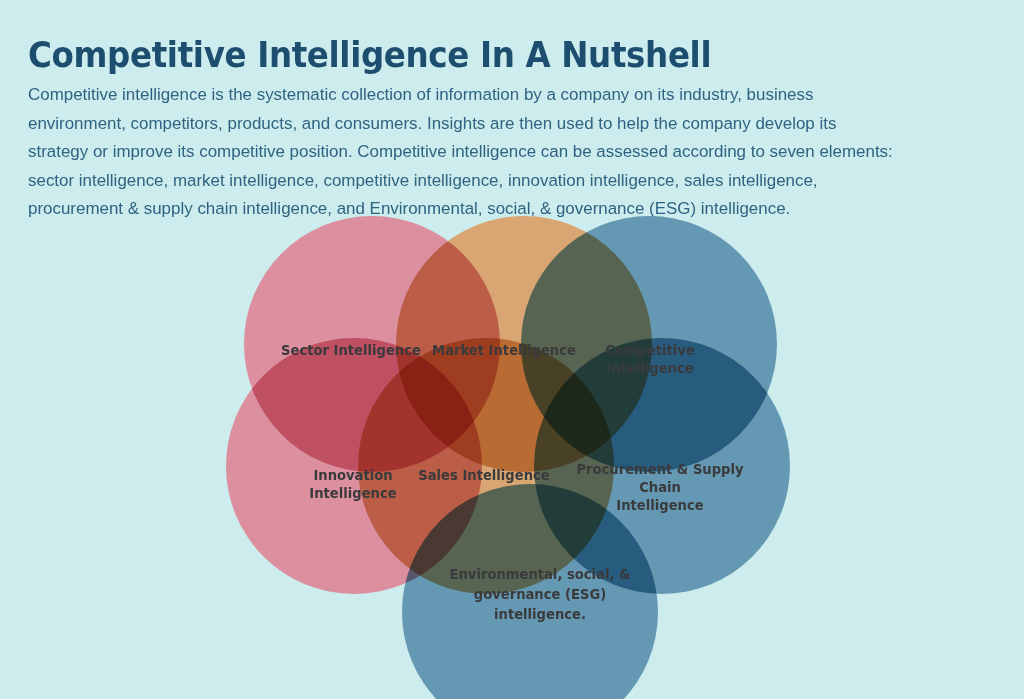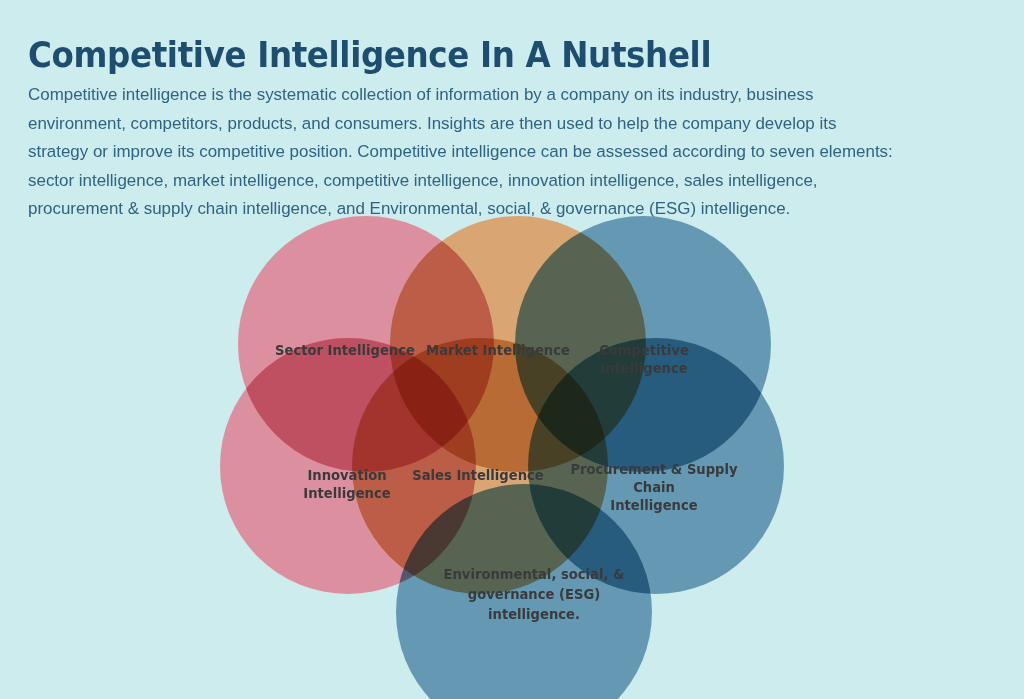--- a/index.html
+++ b/index.html
@@ -52,21 +52,21 @@
     color: #2f6382;
     margin: 0;
     width: 880px;
     transform: scaleX(0.985);
     transform-origin: left top;
   }
 
   
   .venn-wrap {
     position: absolute;
-    left: 6px;
+    left: 12px;
     top: 214px;
     width: 928px;
     height: 485px;
   }
 
   .venn-svg {
     position: absolute;
     left: 0;
     top: 0;
     width: 1024px;

